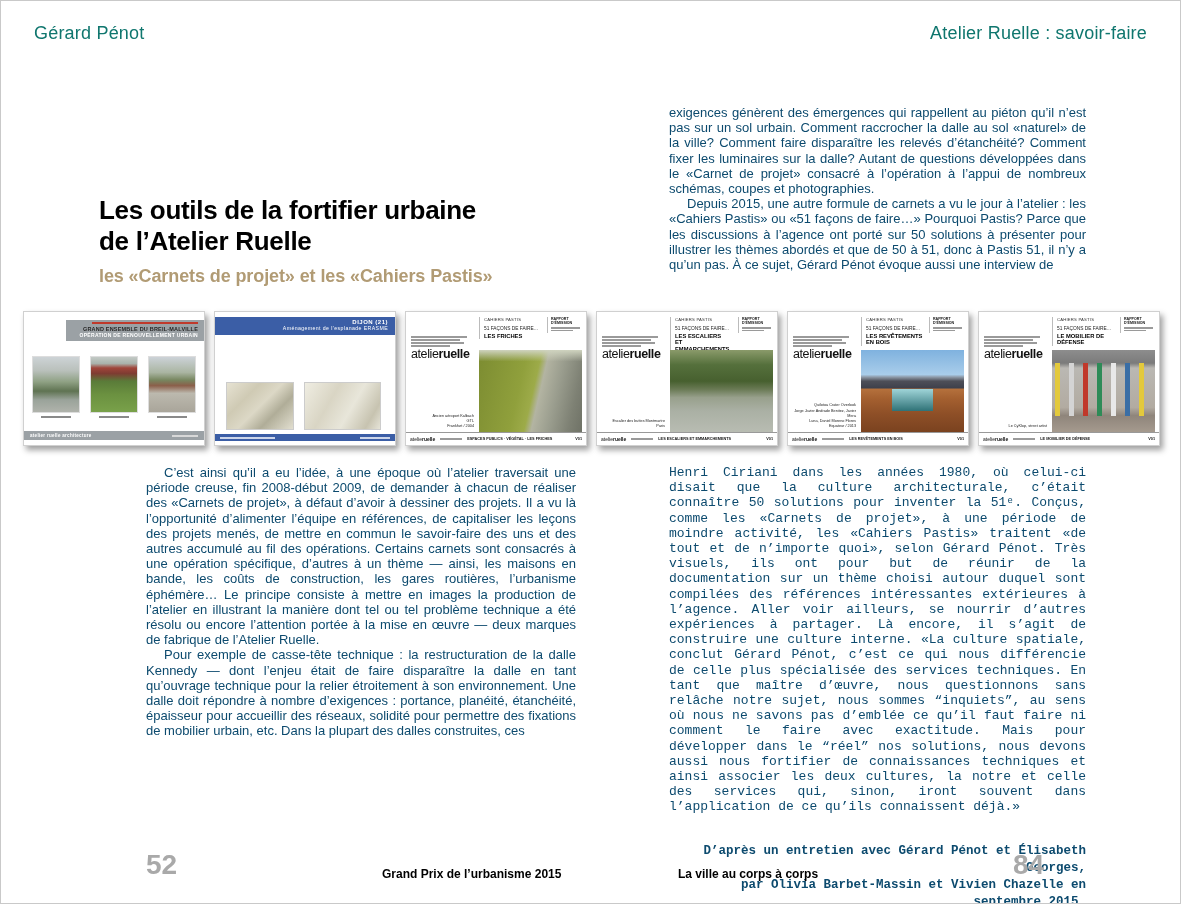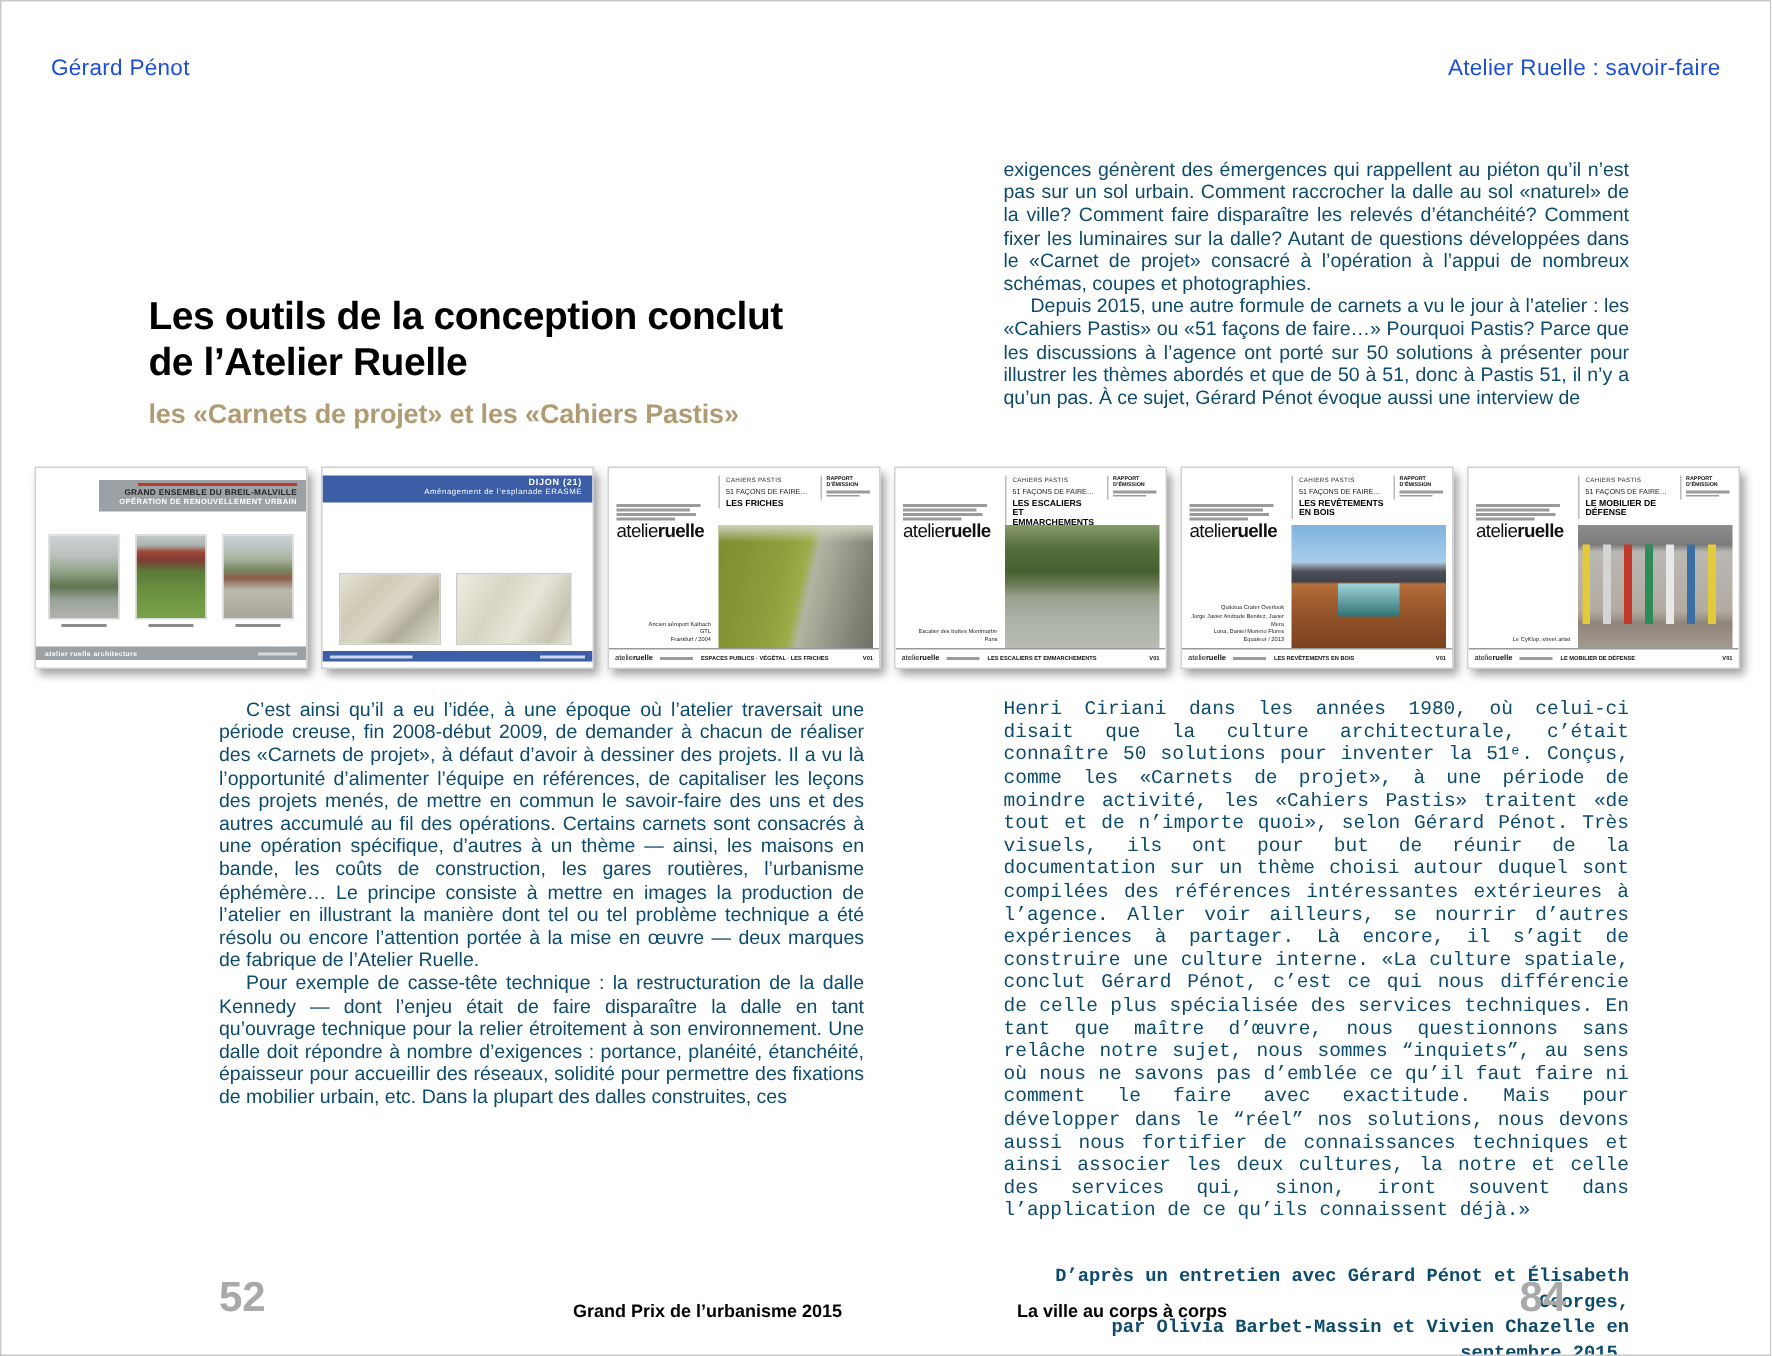--- a/index.html
+++ b/index.html
@@ -2,21 +2,21 @@
 <html><head>
 <meta charset="utf-8">
 <style>
   html,body{margin:0;padding:0;background:#ffffff;}
   .page{
     position:relative;width:1181px;height:904px;background:#fff;
     border:1px solid #c9c9c9;box-sizing:border-box;overflow:hidden;
     font-family:"Liberation Sans",sans-serif;color:#1b1b1b;
   }
   
-  .runhead{position:absolute;top:36px;font-size:15px;color:#1d4ed8;letter-spacing:.2px;}
+  .runhead{position:absolute;top:22px;font-size:18px;color:#0f766e;letter-spacing:.2px;}
   .runhead.left{left:33px;}
   .runhead.right{right:33px;text-align:right;}
   
   .title-block{position:absolute;left:98px;top:194px;}
   .title-block h1{margin:0;font-size:26px;line-height:31px;font-weight:bold;color:#000;letter-spacing:-.3px;white-space:nowrap;}
   .title-block h2{margin:9px 0 12px 0;font-size:18px;font-weight:bold;color:#b19b74;letter-spacing:-.1px;white-space:nowrap;}
   
   .bodycol{position:absolute;font-size:13px;line-height:15.2px;text-align:justify;color:#0c4a6e;}
   .bodycol p{margin:0;}
   .bodycol p.indent{text-indent:18px;}
@@ -91,21 +91,21 @@
 </style>
 </head>
 <body>
 
 <div class="page">
 
   <div class="runhead left">Gérard Pénot</div>
   <div class="runhead right">Atelier Ruelle : savoir-faire</div>
 
   <div class="title-block">
-    <h1><span>Les outils de la conception conclut</span><br>
+    <h1><span>Les outils de la fortifier urbaine</span><br>
     <span>de l’Atelier Ruelle</span></h1>
     <h2>les «Carnets de projet» et les «Cahiers Pastis»</h2>
   </div>
 
   <div class="bodycol" id="col-right-top">
     <p>exigences génèrent des émergences qui rappellent au piéton qu’il n’est pas sur un sol urbain. Comment raccrocher la dalle au sol «naturel» de la ville? Comment faire disparaître les relevés d’étanchéité? Comment fixer les luminaires sur la dalle? Autant de questions développées dans le «Carnet de projet» consacré à l’opération à l’appui de nombreux schémas, coupes et photographies.</p>
     <p class="indent">Depuis 2015, une autre formule de carnets a vu le jour à l’atelier : les «Cahiers Pastis» ou «51 façons de faire…» Pourquoi Pastis? Parce que les discussions à l’agence ont porté sur 50 solutions à présenter pour illustrer les thèmes abordés et que de 50 à 51, donc à Pastis 51, il n’y a qu’un pas. À ce sujet, Gérard Pénot évoque aussi une interview de</p>
   </div>
 
   <div class="strip">

